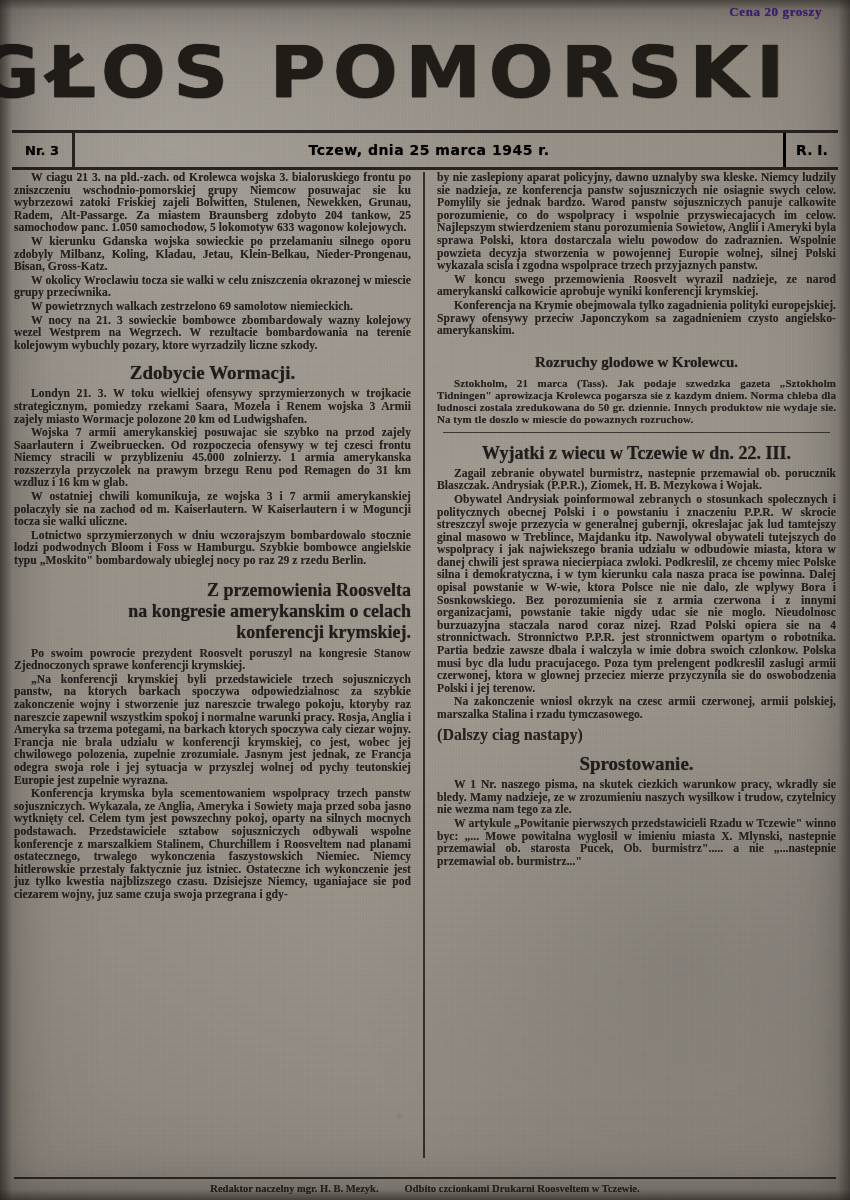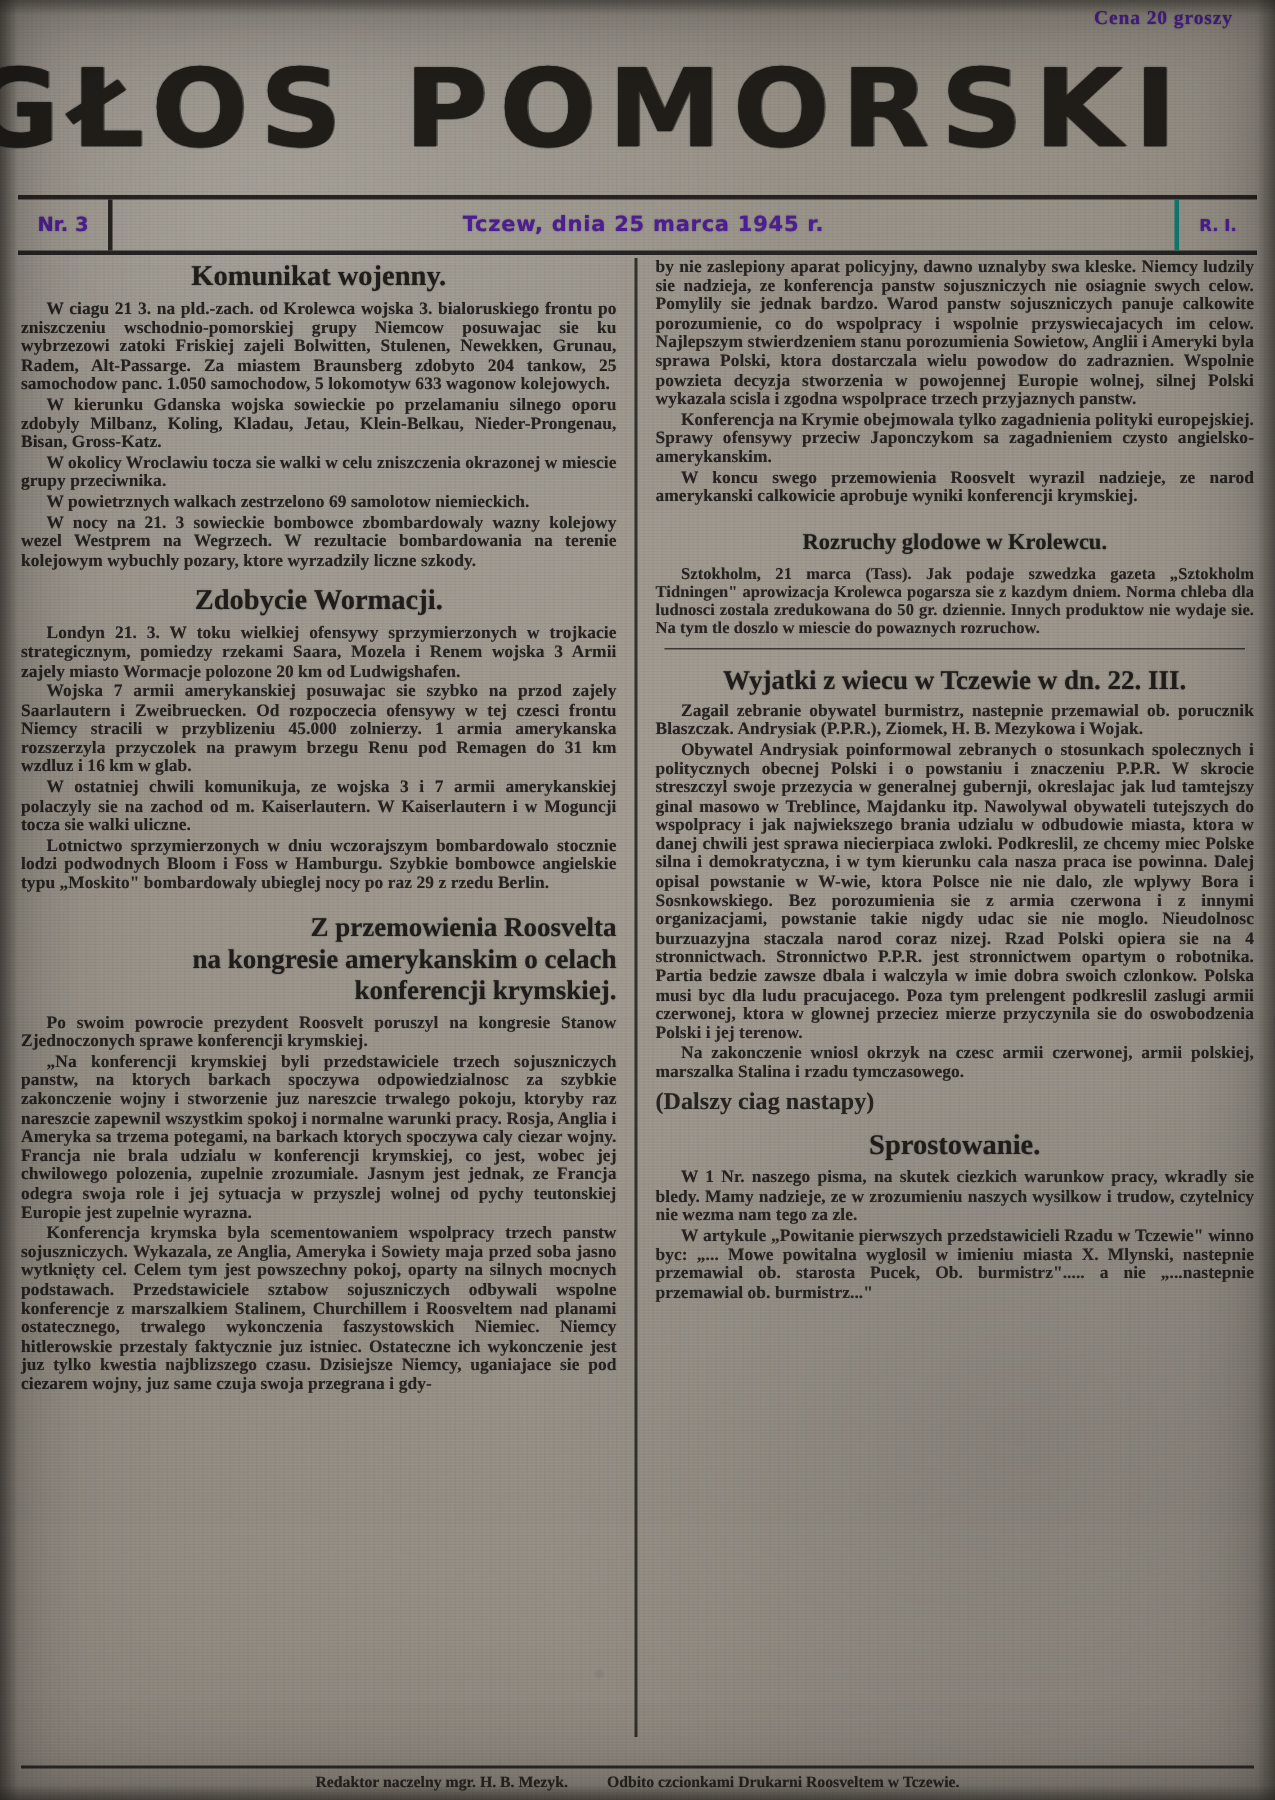--- a/index.html
+++ b/index.html
@@ -66,25 +66,25 @@
 
   
   .datebar{
     position:absolute;top:130px;left:12px;right:12px;height:34px;
     border-top:3px solid #262320;border-bottom:3px solid #262320;
     display:flex;align-items:stretch;
   }
   .datebar .cell{
     display:flex;align-items:center;justify-content:center;
     font-family:"DejaVu Sans", sans-serif;font-weight:bold;
-    color:#4c1d95;text-shadow:0 0 1px rgba(0,0,0,.5);
+    color:#000000;text-shadow:0 0 1px rgba(0,0,0,.5);
   }
   .datebar .issue{width:60px;font-size:13px;border-right:3px solid #262320;}
   .datebar .date{flex:1;font-size:14px;letter-spacing:.5px;}
-  .datebar .year{width:52px;font-size:11px;border-left:3px solid #0f766e;}
+  .datebar .year{width:52px;font-size:14px;border-left:3px solid #000000;}
 
   
   .cols{
     position:absolute;top:172px;left:14px;right:14px;bottom:42px;
     display:flex;
   }
   .col{
     width:50%;box-sizing:border-box;
     font-size:11.6px;line-height:12.6px;
     color:#262220;
@@ -156,21 +156,20 @@
   <div class="datebar">
     <div class="cell issue">Nr. 3</div>
     <div class="cell date">Tczew, dnia 25 marca 1945 r.</div>
     <div class="cell year">R. I.</div>
   </div>
 
   <div class="cols">
 
     <div class="col left">
 
-      <h2 class="head h-komunikat">Komunikat wojenny.</h2>
       <p class="body">W ciagu 21 3. na pld.-zach. od Krolewca wojska 3. bialoruskiego frontu po zniszczeniu wschodnio-pomorskiej grupy Niemcow posuwajac sie ku wybrzezowi zatoki Friskiej zajeli Bolwitten, Stulenen, Newekken, Grunau, Radem, Alt-Passarge. Za miastem Braunsberg zdobyto 204 tankow, 25 samochodow panc. 1.050 samochodow, 5 lokomotyw 633 wagonow kolejowych.</p>
       <p class="body">W kierunku Gdanska wojska sowieckie po przelamaniu silnego oporu zdobyly Milbanz, Koling, Kladau, Jetau, Klein-Belkau, Nieder-Prongenau, Bisan, Gross-Katz.</p>
       <p class="body">W okolicy Wroclawiu tocza sie walki w celu zniszczenia okrazonej w miescie grupy przeciwnika.</p>
       <p class="body">W powietrznych walkach zestrzelono 69 samolotow niemieckich.</p>
       <p class="body">W nocy na 21. 3 sowieckie bombowce zbombardowaly wazny kolejowy wezel Westprem na Wegrzech. W rezultacie bombardowania na terenie kolejowym wybuchly pozary, ktore wyrzadzily liczne szkody.</p>
 
       <h2 class="head h-wormacja">Zdobycie Wormacji.</h2>
       <p class="body">Londyn 21. 3. W toku wielkiej ofensywy sprzymierzonych w trojkacie strategicznym, pomiedzy rzekami Saara, Mozela i Renem wojska 3 Armii zajely miasto Wormacje polozone 20 km od Ludwigshafen.</p>
       <p class="body">Wojska 7 armii amerykanskiej posuwajac sie szybko na przod zajely Saarlautern i Zweibruecken. Od rozpoczecia ofensywy w tej czesci frontu Niemcy stracili w przyblizeniu 45.000 zolnierzy. 1 armia amerykanska rozszerzyla przyczolek na prawym brzegu Renu pod Remagen do 31 km wzdluz i 16 km w glab.</p>
       <p class="body">W ostatniej chwili komunikuja, ze wojska 3 i 7 armii amerykanskiej polaczyly sie na zachod od m. Kaiserlautern. W Kaiserlautern i w Moguncji tocza sie walki uliczne.</p>
@@ -182,22 +181,22 @@
         <span>konferencji krymskiej.</span>
       </h2>
       <p class="body">Po swoim powrocie prezydent Roosvelt poruszyl na kongresie Stanow Zjednoczonych sprawe konferencji krymskiej.</p>
       <p class="body">„Na konferencji krymskiej byli przedstawiciele trzech sojuszniczych panstw, na ktorych barkach spoczywa odpowiedzialnosc za szybkie zakonczenie wojny i stworzenie juz nareszcie trwalego pokoju, ktoryby raz nareszcie zapewnil wszystkim spokoj i normalne warunki pracy. Rosja, Anglia i Ameryka sa trzema potegami, na barkach ktorych spoczywa caly ciezar wojny. Francja nie brala udzialu w konferencji krymskiej, co jest, wobec jej chwilowego polozenia, zupelnie zrozumiale. Jasnym jest jednak, ze Francja odegra swoja role i jej sytuacja w przyszlej wolnej od pychy teutonskiej Europie jest zupelnie wyrazna.</p>
       <p class="body">Konferencja krymska byla scementowaniem wspolpracy trzech panstw sojuszniczych. Wykazala, ze Anglia, Ameryka i Sowiety maja przed soba jasno wytknięty cel. Celem tym jest powszechny pokoj, oparty na silnych mocnych podstawach. Przedstawiciele sztabow sojuszniczych odbywali wspolne konferencje z marszalkiem Stalinem, Churchillem i Roosveltem nad planami ostatecznego, trwalego wykonczenia faszystowskich Niemiec. Niemcy hitlerowskie przestaly faktycznie juz istniec. Ostateczne ich wykonczenie jest juz tylko kwestia najblizszego czasu. Dzisiejsze Niemcy, uganiajace sie pod ciezarem wojny, juz same czuja swoja przegrana i gdy-</p>
     </div>
 
     <div class="col right">
 
       <p class="body noind">by nie zaslepiony aparat policyjny, dawno uznalyby swa kleske. Niemcy ludzily sie nadzieja, ze konferencja panstw sojuszniczych nie osiagnie swych celow. Pomylily sie jednak bardzo. Warod panstw sojuszniczych panuje calkowite porozumienie, co do wspolpracy i wspolnie przyswiecajacych im celow. Najlepszym stwierdzeniem stanu porozumienia Sowietow, Anglii i Ameryki byla sprawa Polski, ktora dostarczala wielu powodow do zadraznien. Wspolnie powzieta decyzja stworzenia w powojennej Europie wolnej, silnej Polski wykazala scisla i zgodna wspolprace trzech przyjaznych panstw.</p>
+      <p class="body">W koncu swego przemowienia Roosvelt wyrazil nadzieje, ze narod amerykanski calkowicie aprobuje wyniki konferencji krymskiej.</p>
       <p class="body">Konferencja na Krymie obejmowala tylko zagadnienia polityki europejskiej. Sprawy ofensywy przeciw Japonczykom sa zagadnieniem czysto angielsko-amerykanskim.</p>
-      <p class="body">W koncu swego przemowienia Roosvelt wyrazil nadzieje, ze narod amerykanski calkowicie aprobuje wyniki konferencji krymskiej.</p>
 
       <h2 class="head h-krolewiec">Rozruchy glodowe w Krolewcu.</h2>
       <p class="body small">Sztokholm, 21 marca (Tass). Jak podaje szwedzka gazeta „Sztokholm Tidningen" aprowizacja Krolewca pogarsza sie z kazdym dniem. Norma chleba dla ludnosci zostala zredukowana do 50 gr. dziennie. Innych produktow nie wydaje sie. Na tym tle doszlo w miescie do powaznych rozruchow.</p>
 
       <div class="rule-thin"></div>
 
       <h2 class="head h-wiec">Wyjatki z wiecu w Tczewie w dn. 22. III.</h2>
       <p class="body">Zagail zebranie obywatel burmistrz, nastepnie przemawial ob. porucznik Blaszczak. Andrysiak (P.P.R.), Ziomek, H. B. Mezykowa i Wojak.</p>
       <p class="body">Obywatel Andrysiak poinformowal zebranych o stosunkach spolecznych i politycznych obecnej Polski i o powstaniu i znaczeniu P.P.R. W skrocie streszczyl swoje przezycia w generalnej gubernji, okreslajac jak lud tamtejszy ginal masowo w Treblince, Majdanku itp. Nawolywal obywateli tutejszych do wspolpracy i jak najwiekszego brania udzialu w odbudowie miasta, ktora w danej chwili jest sprawa niecierpiaca zwloki. Podkreslil, ze chcemy miec Polske silna i demokratyczna, i w tym kierunku cala nasza praca ise powinna. Dalej opisal powstanie w W-wie, ktora Polsce nie nie dalo, zle wplywy Bora i Sosnkowskiego. Bez porozumienia sie z armia czerwona i z innymi organizacjami, powstanie takie nigdy udac sie nie moglo. Nieudolnosc burzuazyjna staczala narod coraz nizej. Rzad Polski opiera sie na 4 stronnictwach. Stronnictwo P.P.R. jest stronnictwem opartym o robotnika. Partia bedzie zawsze dbala i walczyla w imie dobra swoich czlonkow. Polska musi byc dla ludu pracujacego. Poza tym prelengent podkreslil zaslugi armii czerwonej, ktora w glownej przeciez mierze przyczynila sie do oswobodzenia Polski i jej terenow.</p>
       <p class="body">Na zakonczenie wniosl okrzyk na czesc armii czerwonej, armii polskiej, marszalka Stalina i rzadu tymczasowego.</p>

